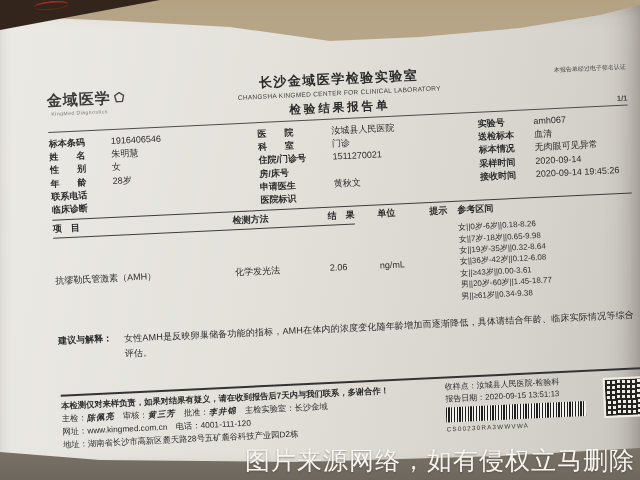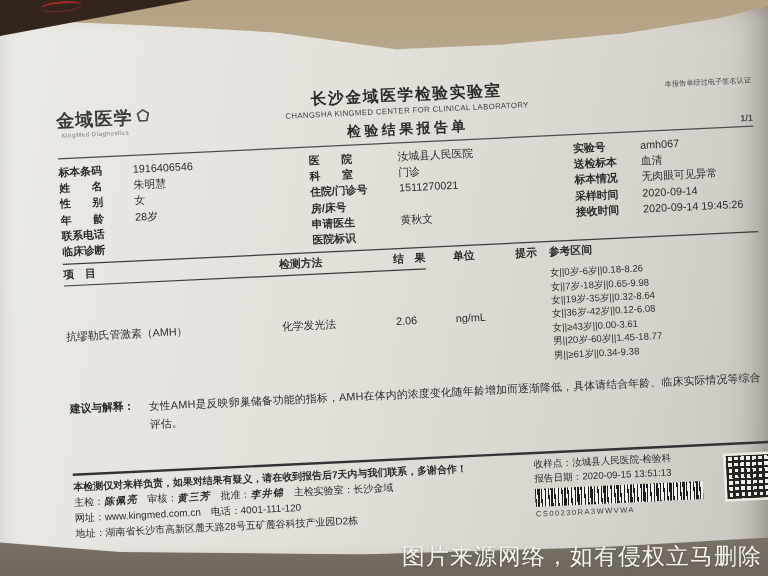--- a/index.html
+++ b/index.html
@@ -81,21 +81,21 @@
   }
   .barcode-text { font-size:6.3px; letter-spacing:1.2px; color:#3a3a3a; margin-top:1px; }
   .qr { width:36px; height:36px; margin-top:6px; background-color:#efede8;
     background-image:repeating-linear-gradient(0deg,#26241f 0 2px,transparent 2px 5px),
                      repeating-linear-gradient(90deg,#26241f 0 2px,transparent 2px 5px);
     outline:2px solid #efede8;
   }
 
   .watermark {
     position:absolute; right:5px; bottom:3px; z-index:10;
-    font-size:19px; color:#f7f5f1; letter-spacing:1px;
+    font-size:25px; color:#f7f5f1; letter-spacing:1px;
     text-shadow:0 1px 2px rgba(60,55,48,.45); font-weight:500;
   }
 </style>
 </head>
 <body>
 
 <div class="photo">
   <div class="paper">
     <div class="doc">
 

